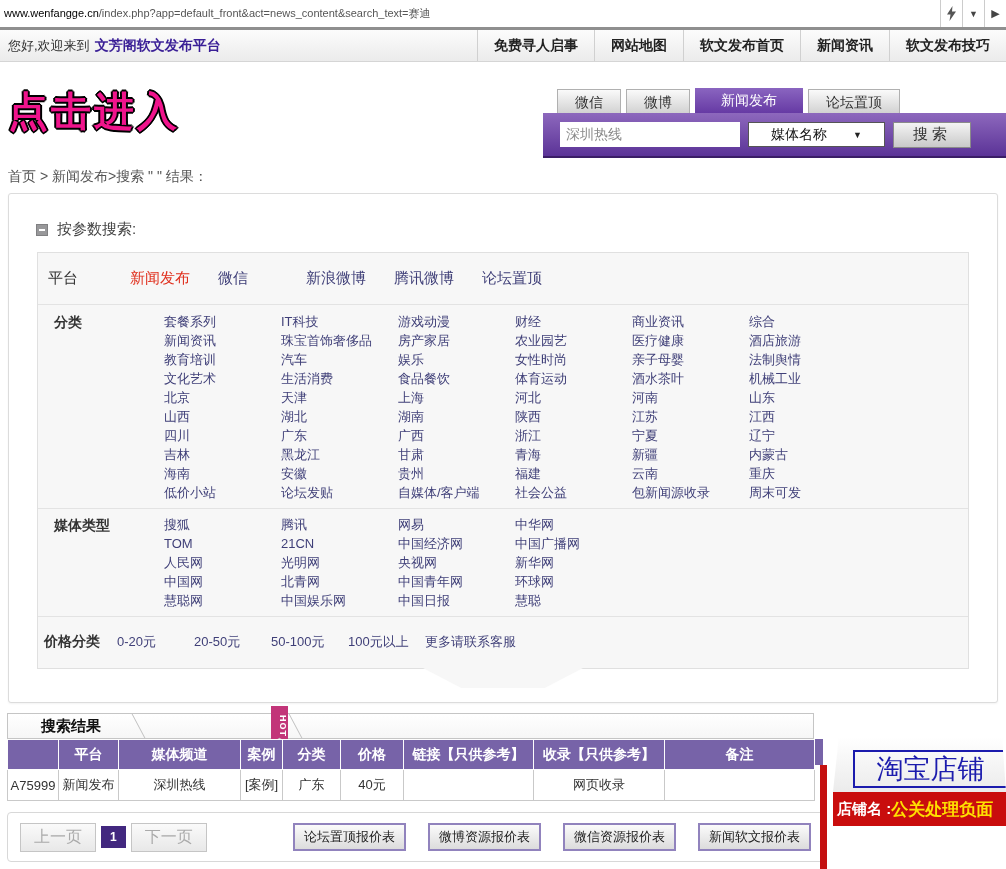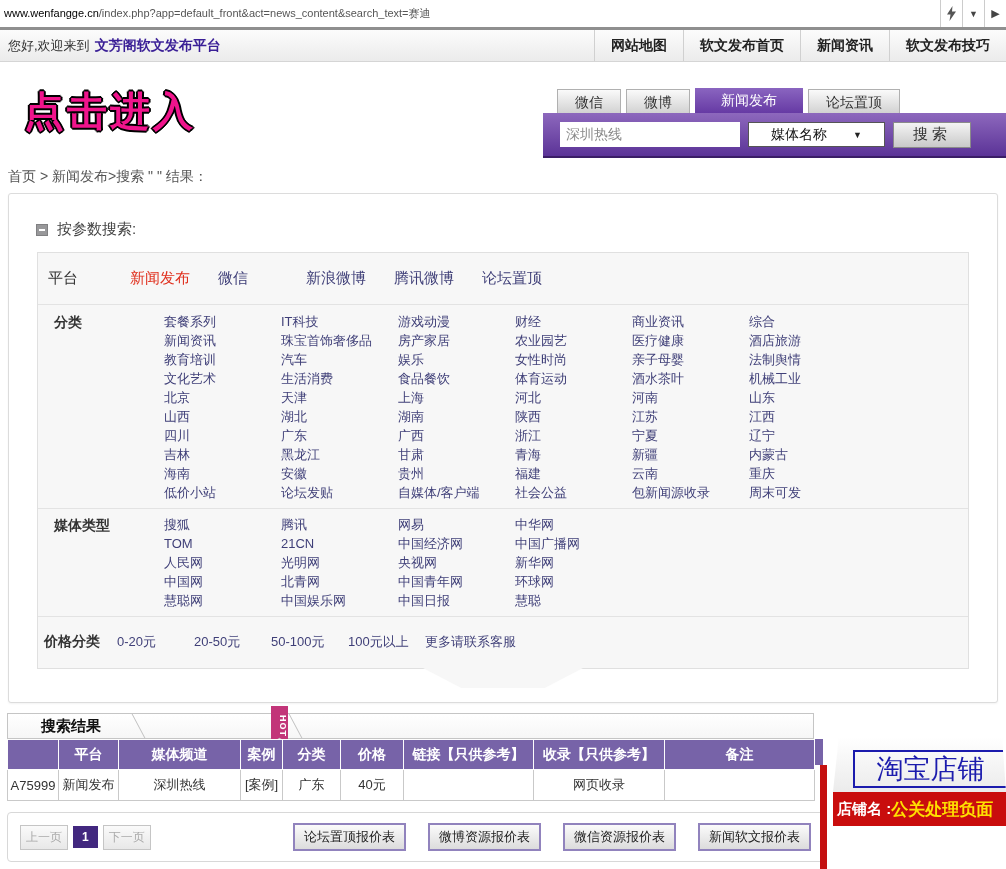--- a/index.html
+++ b/index.html
@@ -17,21 +17,21 @@
 
 
 .welcome-bar { height: 32px; background: linear-gradient(#fcfcfc,#ebebeb); border-bottom: 1px solid #d5d5d5; display: flex; align-items: center; font-size: 13px; color: #333; }
 .welcome-left { padding-left: 8px; display: flex; align-items: center; }
 .site-name { font-weight: bold; color: #3a1f96; margin-left: 5px; font-size: 14px; cursor: pointer; }
 .top-nav { margin-left: auto; display: flex; height: 100%; }
 .nav-link { padding: 0 16px; font-size: 14px; font-weight: bold; color: #222; border-left: 1px solid #d0d0d0; line-height: 31px; cursor: pointer; white-space: nowrap; }
 
 
 .site-header { position: relative; height: 98px; background: #fff; }
-.logo { position: absolute; left: 24px; top: 22px; display: flex; align-items: flex-start; cursor: pointer; white-space: nowrap; }
+.logo { position: absolute; left: 8px; top: 22px; display: flex; align-items: flex-start; cursor: pointer; white-space: nowrap; }
 .logo-l1 { font-size: 40px; font-weight: bold; color: #f0148c; letter-spacing: 3px;
   text-shadow: 2px 0 #000,-2px 0 #000,0 2px #000,0 -2px #000,1px 1px #000,-1px -1px #000,1px -1px #000,-1px 1px #000; }
 .logo-l2 { font-size: 31px; font-weight: bold; color: #4f279b; letter-spacing: 1px; }
 .search-zone { position: absolute; left: 543px; top: 51px; width: 463px; height: 45px;
   background: linear-gradient(#8d68bd,#5b3397); border-bottom: 2px solid #3a1d66; }
 .tabs { position: absolute; left: 14px; top: -25px; display: flex; align-items: flex-end; }
 .tab { height: 24px; line-height: 24px; padding: 0 17px; font-size: 14px; color: #333;
   background: linear-gradient(#fafafa,#d2d2d2); border: 1px solid #b0b0b0; border-bottom: none; margin-right: 5px; cursor: pointer; white-space: nowrap; }
 .tab.active { height: 25px; line-height: 25px; padding: 0 26px; color: #fff; border: none;
   background: linear-gradient(#8a65c0,#663aa4); }
@@ -79,21 +79,21 @@
 .results-title { position: absolute; left: 33px; top: 3px; font-size: 15px; font-weight: bold; color: #111; }
 .slant { position: absolute; top: 0; height: 24px; width: 1px; background: #c0c0c0; transform: skewX(28deg); }
 .hot-badge { position: absolute; left: 263px; top: -8px; width: 17px; height: 37px; background: #c23579;
   clip-path: polygon(0 0,100% 0,100% 100%,50% 86%,0 100%); color: #fff; font-size: 9px; font-weight: bold;
   writing-mode: vertical-rl; text-align: center; padding-top: 3px; letter-spacing: 1px; }
 .results-table { position: absolute; left: 7px; top: 739px; border-collapse: collapse; table-layout: fixed; width: 807px; }
 .results-table th { background: #7763a8; border: 1px solid #fdfdfd; height: 30px; color: #fff; font-size: 14px; font-weight: bold; text-align: center; }
 .results-table td { border: 1px solid #c9c9c9; height: 31px; background: #fff; font-size: 13px; color: #333; text-align: center; }
 .bottom-panel { position: absolute; left: 7px; top: 812px; width: 817px; height: 50px; border: 1px solid #d8d8d8;
   border-radius: 4px; background: #fff; display: flex; align-items: center; padding: 0 12px; }
-.pg-btn { font-size: 12px; color: #aaa; background: linear-gradient(#fafafa,#e8e8e8); border: 1px solid #c5c5c5; padding: 3px 5px; cursor: pointer; font-family: Liberation Mono, monospace; }
+.pg-btn { font-size: 16px; color: #aaa; background: linear-gradient(#fafafa,#e8e8e8); border: 1px solid #c5c5c5; padding: 3px 13px; cursor: pointer; font-family: Liberation Mono, monospace; }
 .pg-cur { font-size: 12px; color: #fff; background: #42287f; border: 1px solid #42287f; padding: 3px 8px; margin: 0 5px; font-weight: bold; cursor: pointer; }
 .quote-btns { margin-left: auto; display: flex; gap: 22px; }
 .quote-btn { font-size: 13px; color: #222; background: linear-gradient(#fbfbfb,#dcdcdc); border: 2px solid #9183bd; padding: 3px 9px; cursor: pointer; font-family: Liberation Mono, monospace; white-space: nowrap; }
 
 
 .sliver-purple { position: absolute; left: 815px; top: 739px; width: 8px; height: 26px; background: #7763a8; }
 .strip-red { position: absolute; left: 820px; top: 765px; width: 7px; height: 104px; background: #c41010; }
 .taobao-tab { position: absolute; left: 833px; top: 737px; width: 173px; height: 55px;
   background: linear-gradient(#ffffff,#ebebeb); clip-path: polygon(6px 0, calc(100% - 4px) 0, 100% 100%, 0 100%);
   filter: drop-shadow(0 0 1px #ccc); cursor: pointer; }
@@ -126,20 +126,21 @@
         </div>
     </div>
   </div>
 
   <div class="welcome-bar">
     <div class="welcome-left">
       <span>您好,欢迎来到</span>
       <span class="site-name">文芳阁软文发布平台</span>
     </div>
     <div class="top-nav">
+        <span class="nav-link">免费寻人启事</span>
         <span class="nav-link">网站地图</span>
         <span class="nav-link">软文发布首页</span>
         <span class="nav-link">新闻资讯</span>
         <span class="nav-link">软文发布技巧</span>
       </div>
     <div class="pad-r"></div>
   </div>
 
   <div class="site-header">
     <div class="logo">

